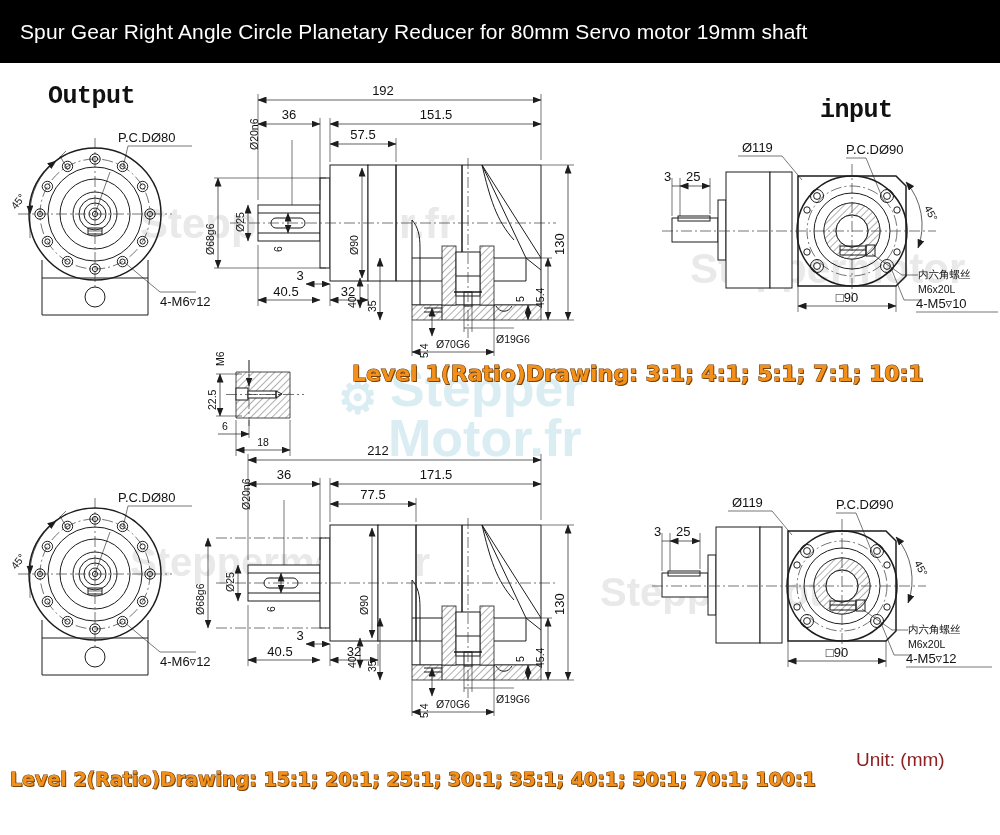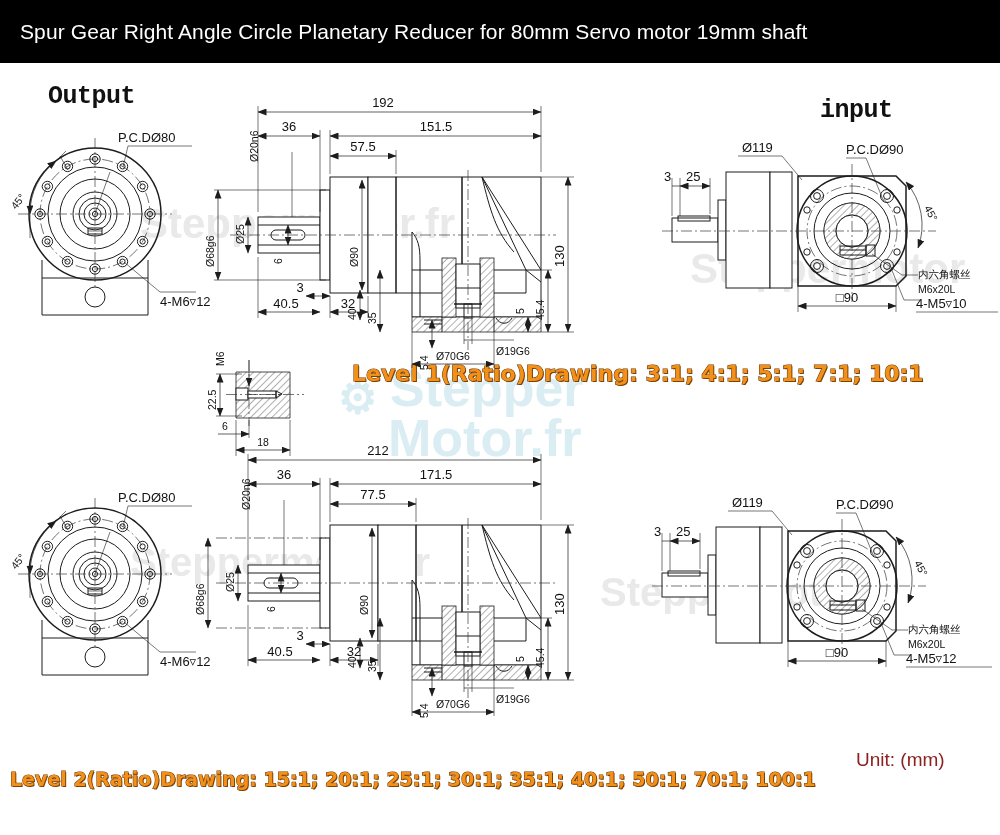--- a/index.html
+++ b/index.html
@@ -177,21 +177,21 @@
 
       <path class="ext" d="M123,57 L128,36 L192,36"></path>
       <path class="ext" d="M95,104 L110,62"></path>
       <text class="t" x="118" y="32">P.C.DØ80</text>
 
       <path class="ext" d="M124,152 L160,182 L196,182"></path>
       <text class="t" x="160" y="196">4-M6▿12</text>
     </svg>
   </div>
 
-  <div class="dw" style="left:196px;top:92px;text-decoration:underline;">
+  <div class="dw" style="left:196px;top:80px;text-decoration:underline;">
     <svg width="420" height="290" viewBox="0 0 420 290">
 
       <rect class="wht" x="62" y="125" width="62" height="36"></rect>
       <line class="ln" x1="62" y1="133" x2="124" y2="133"></line>
       <line class="ln" x1="62" y1="153" x2="124" y2="153"></line>
 
       <rect class="ln" x="75" y="138" width="34" height="10" rx="5"></rect>
 
       <rect class="wht" x="124" y="98" width="10" height="90"></rect>
 

